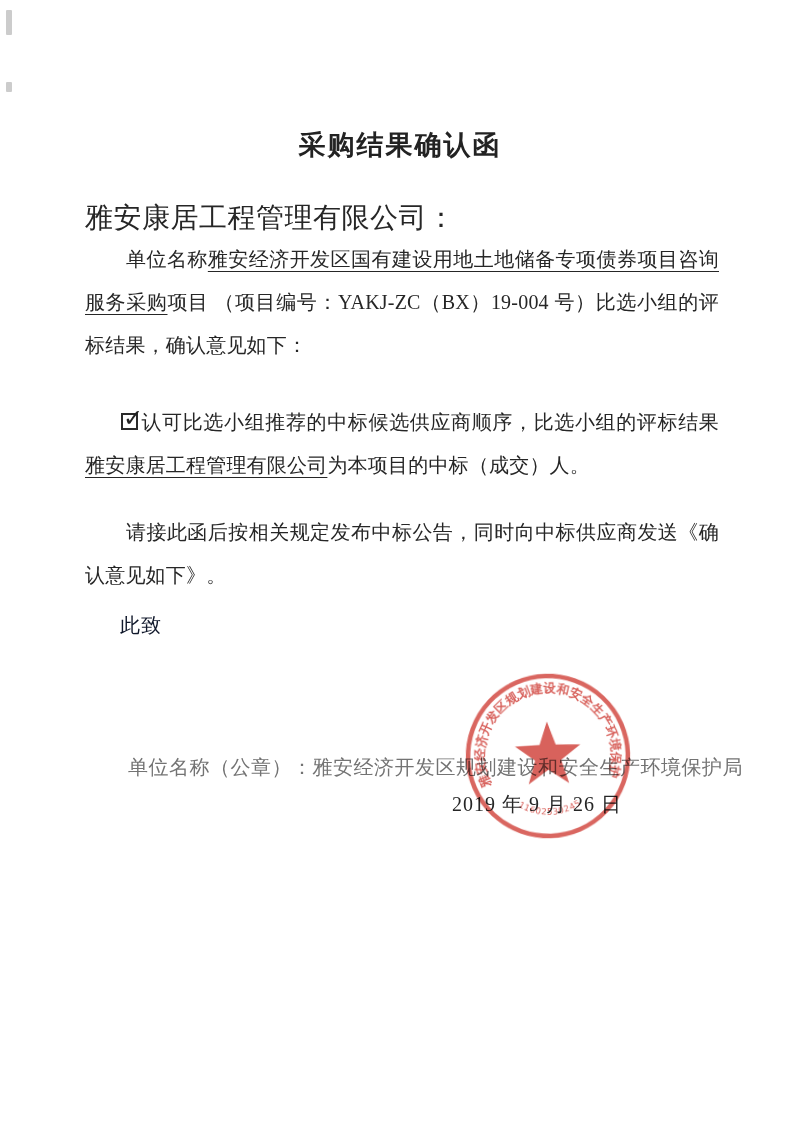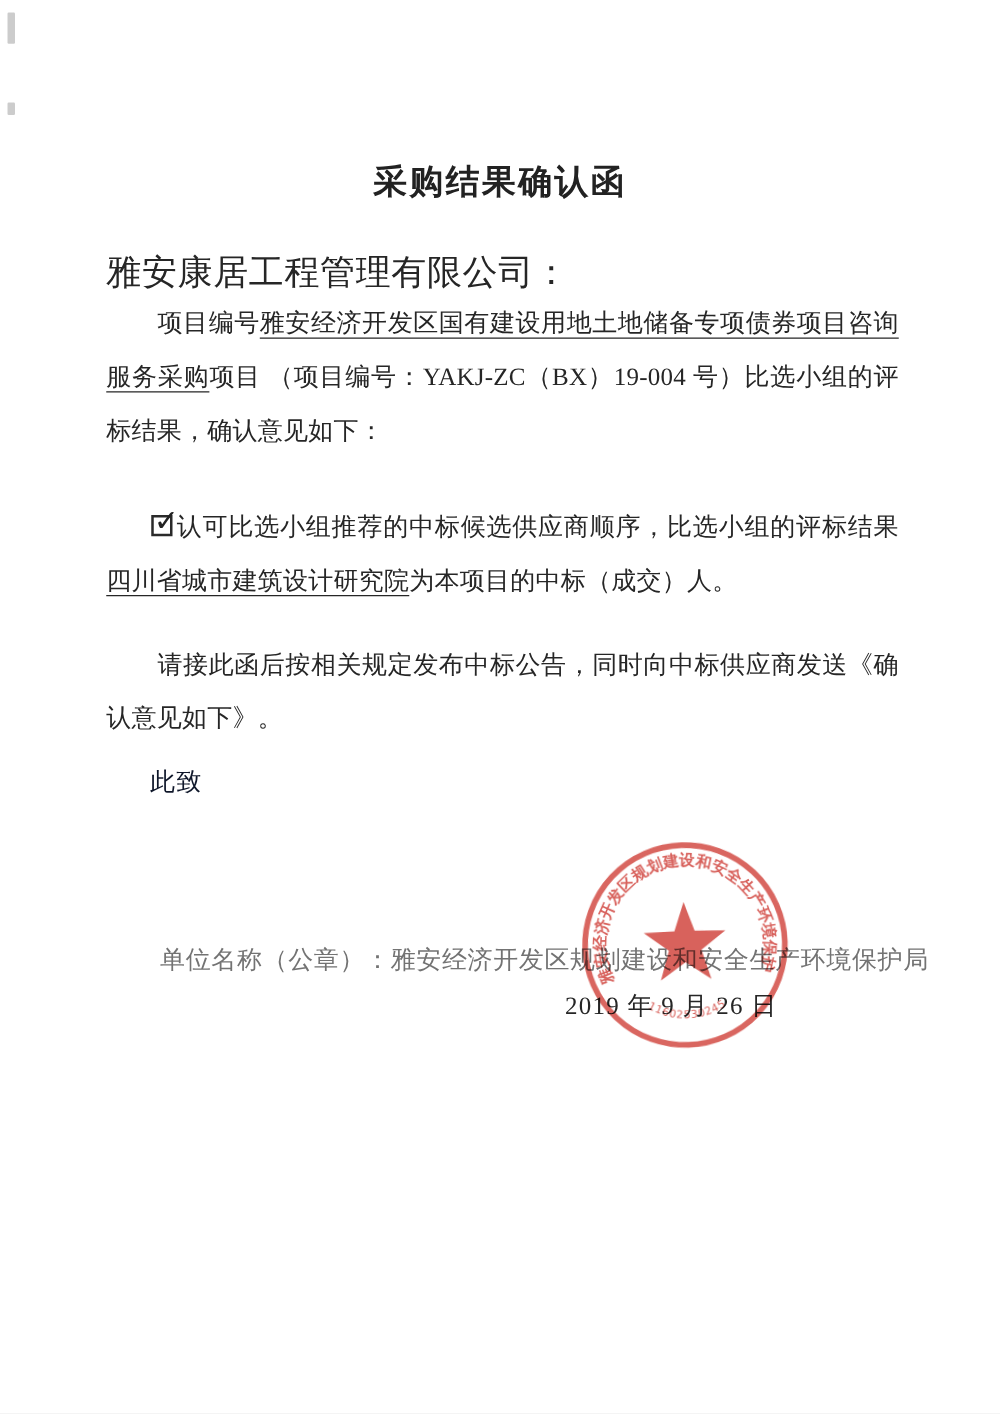--- a/index.html
+++ b/index.html
@@ -138,23 +138,23 @@
 
 <div class="page">
 
   <div class="artifact artifact-1"></div>
   <div class="artifact artifact-2"></div>
 
   <div class="doc-title">采购结果确认函</div>
 
   <div class="salutation">雅安康居工程管理有限公司：</div>
 
-  <div class="para para-1"><span>项目编号</span><span class="u">雅安经济开发区国有建设用地土地储备专项债券项目咨询服务采购</span><span>项目 （项目编号：YAKJ-ZC（BX）19-004 号）比选小组的评标结果，确认意见如下：</span></div>
+  <div class="para para-1"><span>单位名称</span><span class="u">雅安经济开发区国有建设用地土地储备专项债券项目咨询服务采购</span><span>项目 （项目编号：YAKJ-ZC（BX）19-004 号）比选小组的评标结果，确认意见如下：</span></div>
 
-  <div class="para para-2"><span class="checkbox"><span class="tick">✓</span></span><span>认可比选小组推荐的中标候选供应商顺序，比选小组的评标结果</span><span class="u">四川省城市建筑设计研究院</span><span>为本项目的中标（成交）人。</span></div>
+  <div class="para para-2"><span class="checkbox"><span class="tick">✓</span></span><span>认可比选小组推荐的中标候选供应商顺序，比选小组的评标结果</span><span class="u">雅安康居工程管理有限公司</span><span>为本项目的中标（成交）人。</span></div>
 
   <div class="para para-3">请接此函后按相关规定发布中标公告，同时向中标供应商发送《确认意见如下》。</div>
 
   <div class="closing">此致</div>
 
   <div class="sig-line"><span>单位名称（公章）：</span><span>雅安经济开发区规划建设和安全生产环境保护局</span></div>
 
   <div class="date-line">2019 年 9 月 26 日</div>
 
   <div class="seal">

